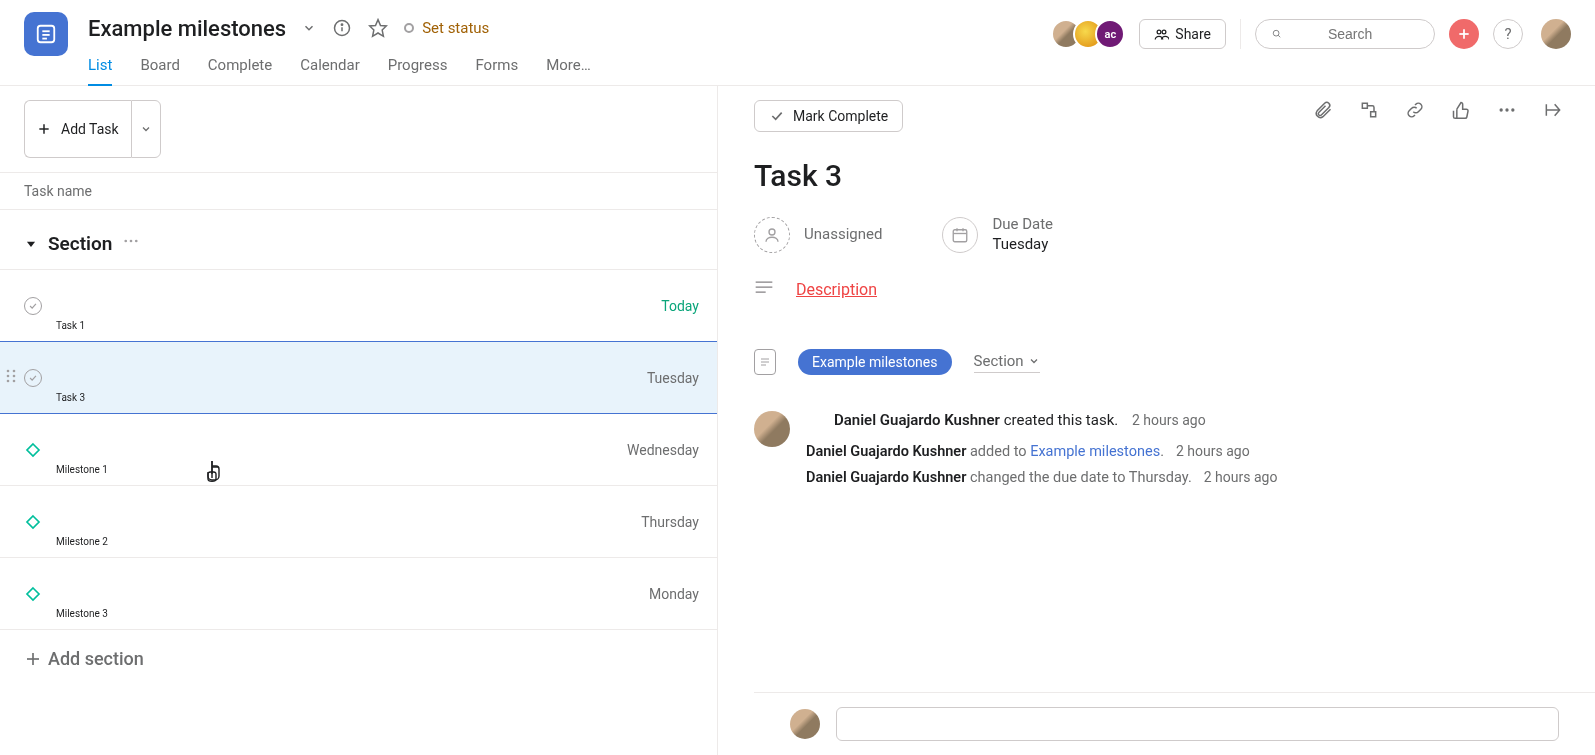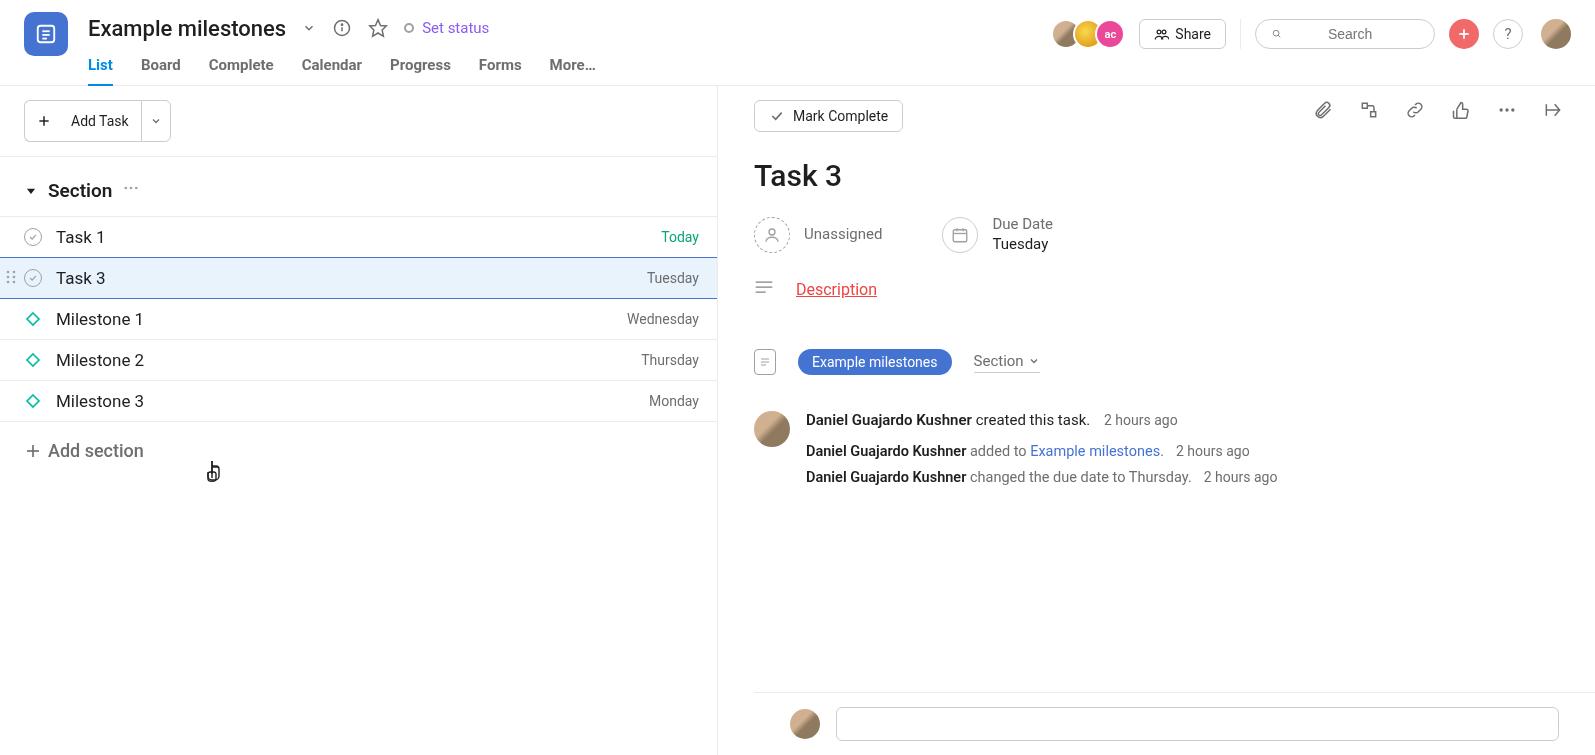--- a/index.html
+++ b/index.html
@@ -28,47 +28,47 @@
     background: #4573d2;
     display: flex; align-items: center; justify-content: center;
     margin-right: 20px;
     flex-shrink: 0;
   }
   .project-icon svg { fill: #fff; }
   .header-main { flex-grow: 1; }
   .title-row { display: flex; align-items: center; gap: 16px; height: 32px; }
   .project-title { font-size: 22px; font-weight: 500; }
   .title-icon { color: #6d6e6f; display: flex; align-items: center; cursor: pointer; }
-  .set-status { display: flex; align-items: center; gap: 8px; color: #8b5cf6; font-size: 15px; cursor: pointer; }
+  .set-status { display: flex; align-items: center; gap: 8px; color: #a16207; font-size: 15px; cursor: pointer; }
   .status-dot {
     width: 10px; height: 10px; border-radius: 50%;
     border: 2px solid #a2a0a2;
   }
   .tabs-row { display: flex; gap: 28px; margin-top: 12px; }
   .tab {
     font-size: 15px; color: #6d6e6f; cursor: pointer;
     padding-bottom: 10px; border-bottom: 2px solid transparent;
-    font-weight: 700;
+    font-weight: 400;
   }
   .tab.active { color: #008ce3; border-bottom-color: #008ce3; }
 
   .header-right {
     display: flex; align-items: center; gap: 14px; margin-left: auto;
     height: 44px;
   }
   .avatars { display: flex; }
   .avatar-stack {
     width: 30px; height: 30px; border-radius: 50%; border: 2px solid #fff;
     margin-left: -8px; background: #ccc; display: flex; align-items: center; justify-content: center;
     font-size: 11px; color: #fff; font-weight: 600;
     background-size: cover;
   }
   .av1 { background: linear-gradient(135deg, #d0b090 40%, #8f7a60 55%); margin-left: 0; }
   .av2 { background: radial-gradient(circle at 40% 40%, #f7d94c, #e5a020 70%); }
-  .av3 { background: #ec4899; }
+  .av3 { background: #701a75; }
   .share-btn {
     display: flex; align-items: center; gap: 6px;
     border: 1px solid #cfcbcb; border-radius: 6px;
     padding: 6px 14px; font-size: 14px; color: #1e1f21; cursor: pointer;
     background: #fff;
   }
   .vr { width: 1px; height: 30px; background: #edeae9; }
   .search {
     display: flex; align-items: center; gap: 10px;
     border: 1px solid #cfcbcb; border-radius: 18px;
@@ -96,23 +96,23 @@
   
   .left {
     width: 718px; border-right: 1px solid #edeae9; position: relative;
   }
   .toolbar-left {
     padding: 14px 24px; display: flex; align-items: center;
     border-bottom: 1px solid #edeae9;
   }
   .add-task-group { display: flex; }
   .add-task-btn {
-    display: flex; align-items: center; gap: 20px;
+    display: flex; align-items: center; gap: 10px;
     border: 1px solid #cfcbcb; border-right: none;
-    border-radius: 6px 0 0 6px; padding: 12px 12px; font-size: 14px;
+    border-radius: 6px 0 0 6px; padding: 20px 12px; font-size: 14px;
     cursor: pointer; background: #fff;
   }
   .add-task-drop {
     border: 1px solid #cfcbcb; border-radius: 0 6px 6px 0;
     padding: 6px 8px; cursor: pointer; background: #fff; display:flex; align-items:center;
   }
   .column-header {
     padding: 10px 24px; color: #6d6e6f; font-size: 14px;
     border-bottom: 1px solid #edeae9;
   }
@@ -139,21 +139,21 @@
   .task-row .check {
     width: 18px; height: 18px; border-radius: 50%;
     border: 1.5px solid #a2a0a2; margin-right: 14px; flex-shrink: 0;
     display: flex; align-items: center; justify-content: center;
   }
   .check svg { stroke: #a2a0a2; }
   .milestone-icon {
     width: 16px; height: 16px; margin: 1px 15px 1px 1px; flex-shrink: 0;
     display: flex; align-items: center; justify-content: center;
   }
-  .task-name { font-size: 17px; }
+  .task-name { font-size: 10px; margin-top: 40px; }
   .task-date { margin-left: auto; font-size: 14px; color: #6d6e6f; }
   .task-date.today, .task-date.tomorrow { color: #0aa57a; }
 
   .drag-handle {
     position: absolute; left: 6px; color: #a2a0a2; display: none;
   }
   .task-row.selected .drag-handle { display: block; }
 
   .add-section {
     display: flex; align-items: center; gap: 6px;
@@ -208,21 +208,21 @@
     display: flex; align-items: center; gap: 4px; cursor: pointer; font-size: 15px;
   }
 
   .activity { display: flex; gap: 16px; margin-bottom: 8px;}
   .act-avatar {
     width: 36px; height: 36px; border-radius: 50%;
     background: linear-gradient(135deg, #d0b090 40%, #8f7a60 55%);
     flex-shrink: 0;
   }
   .act-content { flex-grow:1; }
-  .act-head { font-size: 15px; margin-bottom: 12px; }
+  .act-head { font-size: 15px; margin-bottom: 12px; margin-left: 28px; }
   .act-head .act-user { font-weight: 600; }
   .act-head .act-time { color: #6d6e6f; margin-left: 10px; font-size: 14px; }
   .act-line {
     font-size: 14.5px; color: #6d6e6f; margin-bottom: 4px; line-height: 1.5;
   }
   .act-line .act-user2 { font-weight: 600; color: #1e1f21; }
   .act-line .act-link { color: #4573d2; }
   .act-line .act-time2 { margin-left: 12px; font-size: 14px; }
 
   .comment-box {
@@ -330,20 +330,21 @@
             </svg>
           <span>Add Task</span>
         </div>
         <div class="add-task-drop">
           <svg width="12" height="12" viewBox="0 0 24 24" fill="none" stroke="#6d6e6f" stroke-width="2.5">
               <polyline points="6 9 12 15 18 9"></polyline>
             </svg>
         </div>
       </div>
     </div>
+    <div class="column-header">Task name</div>
 
     <div class="section-head">
       <span class="section-caret">
         <svg width="14" height="14" viewBox="0 0 24 24" fill="#1e1f21">
             <polygon points="5 8 19 8 12 17"></polygon>
           </svg>
       </span>
       <span>Section</span>
       <span class="section-more">
         <svg width="18" height="18" viewBox="0 0 24 24" fill="#a2a0a2">

